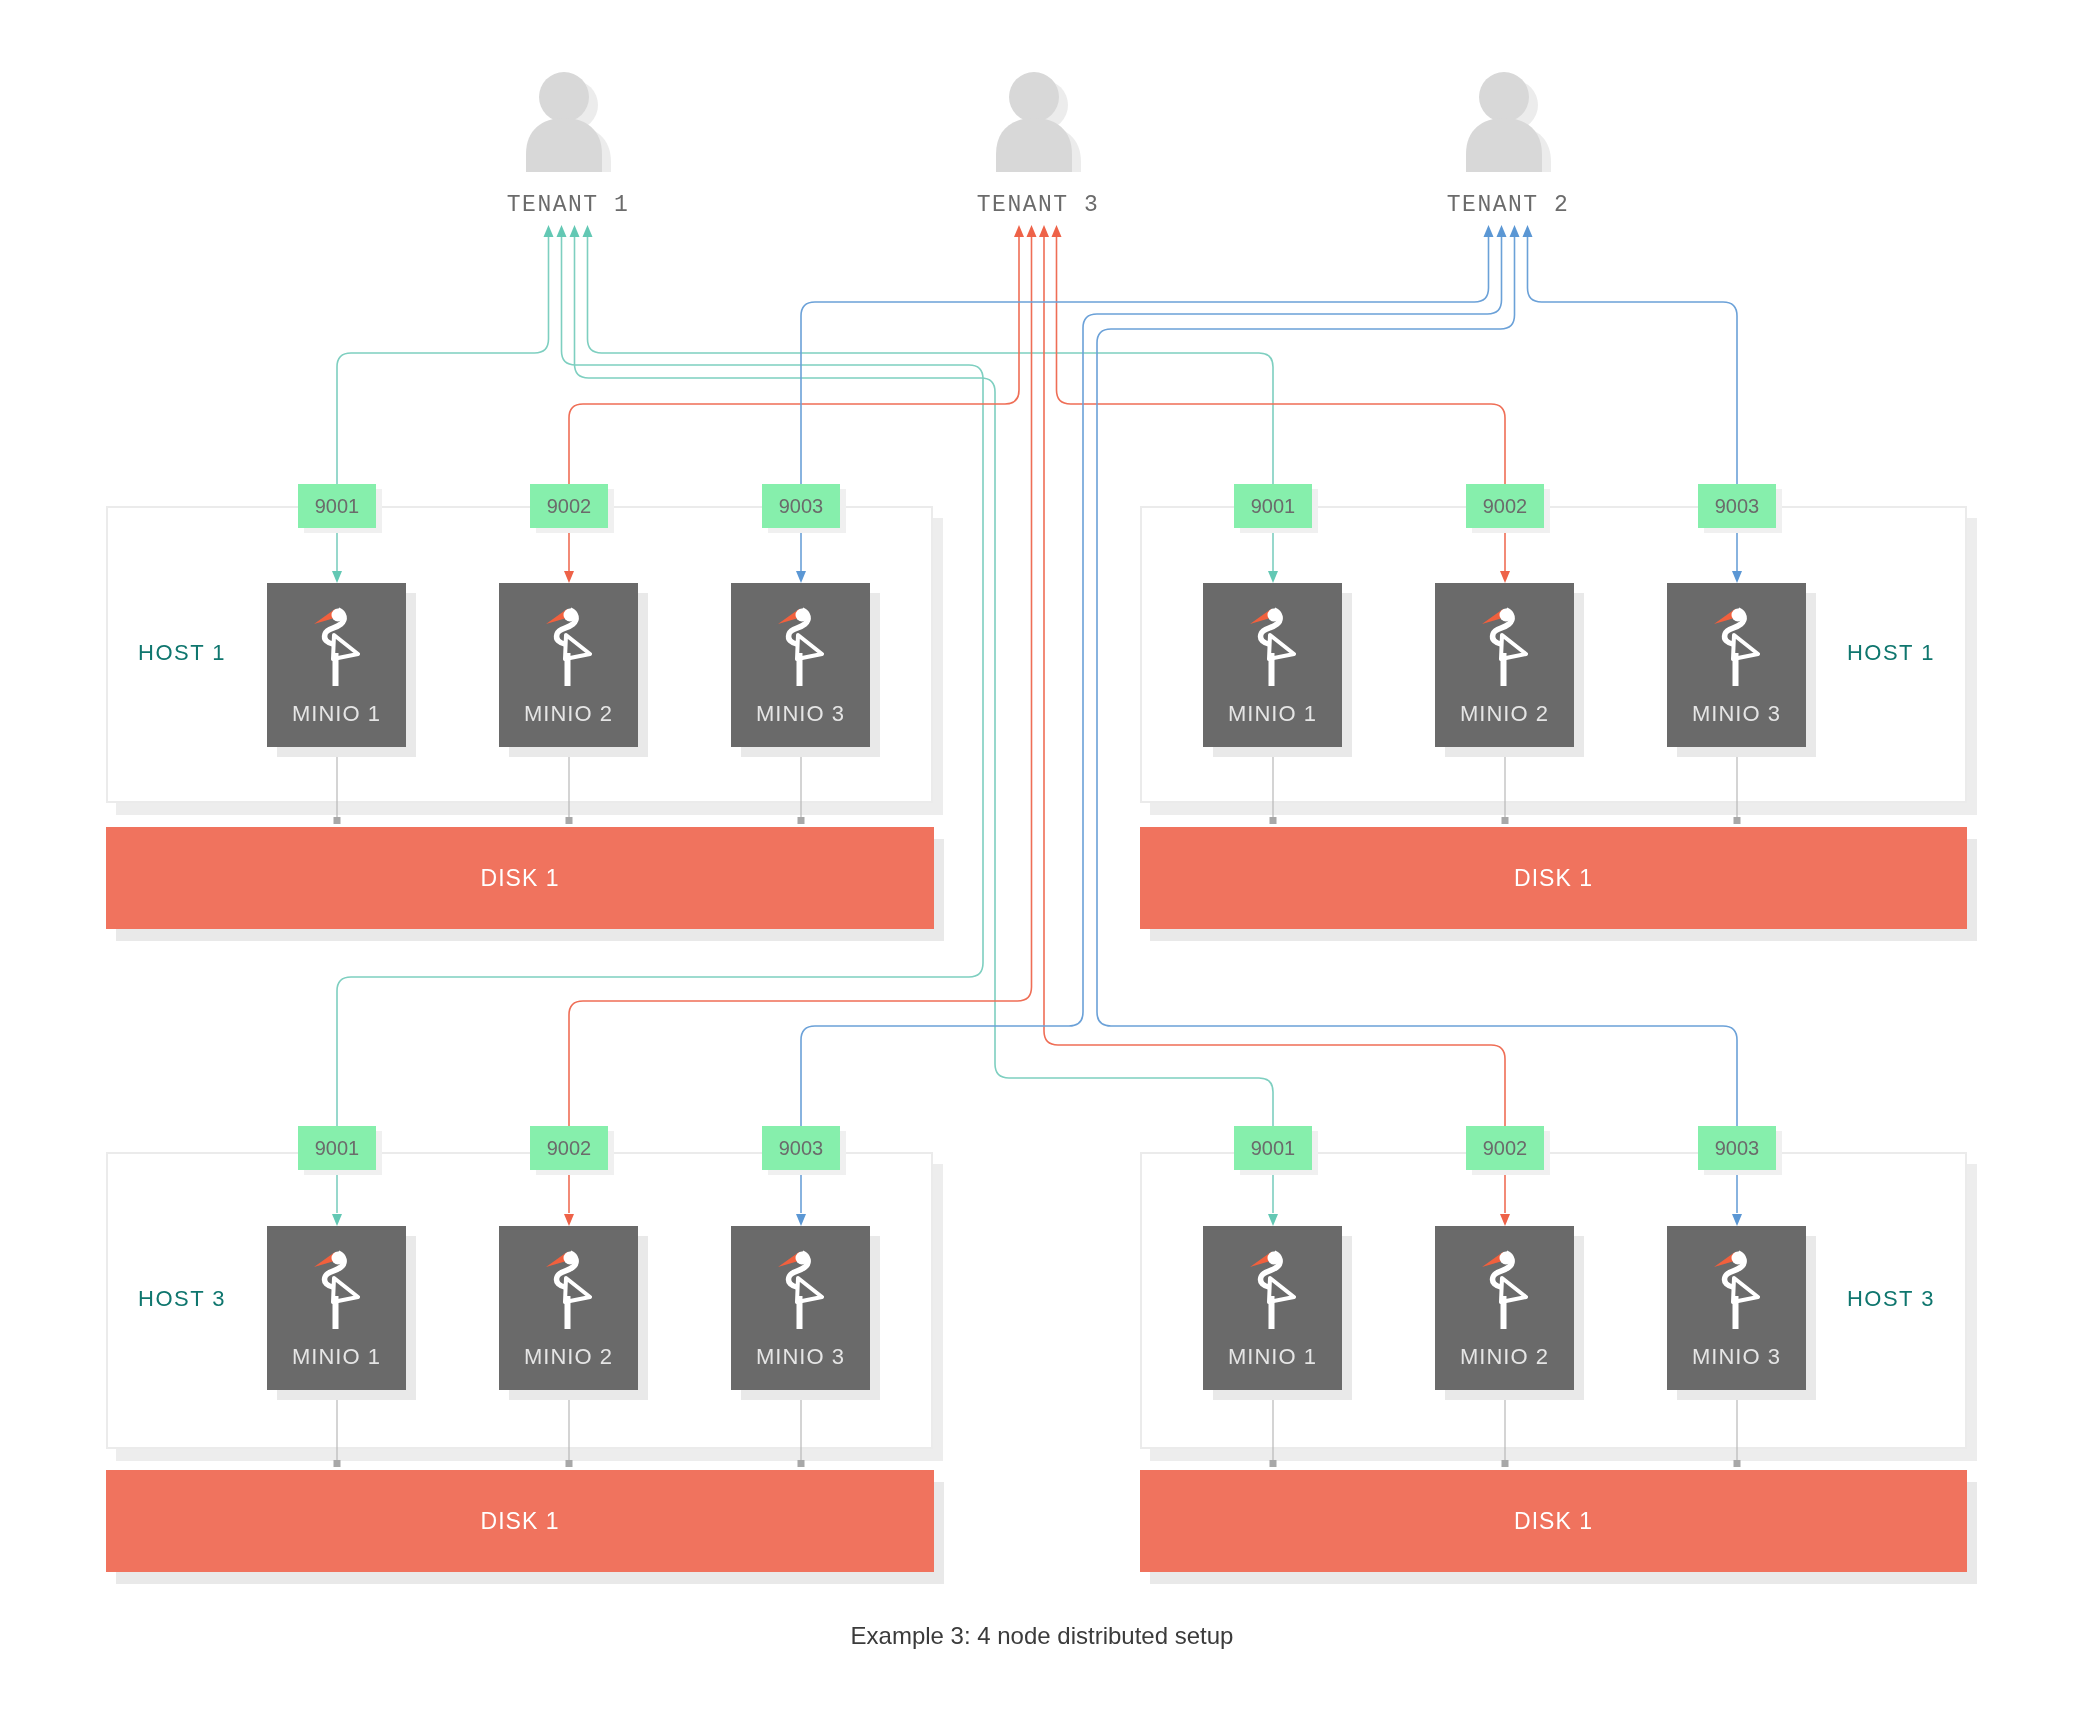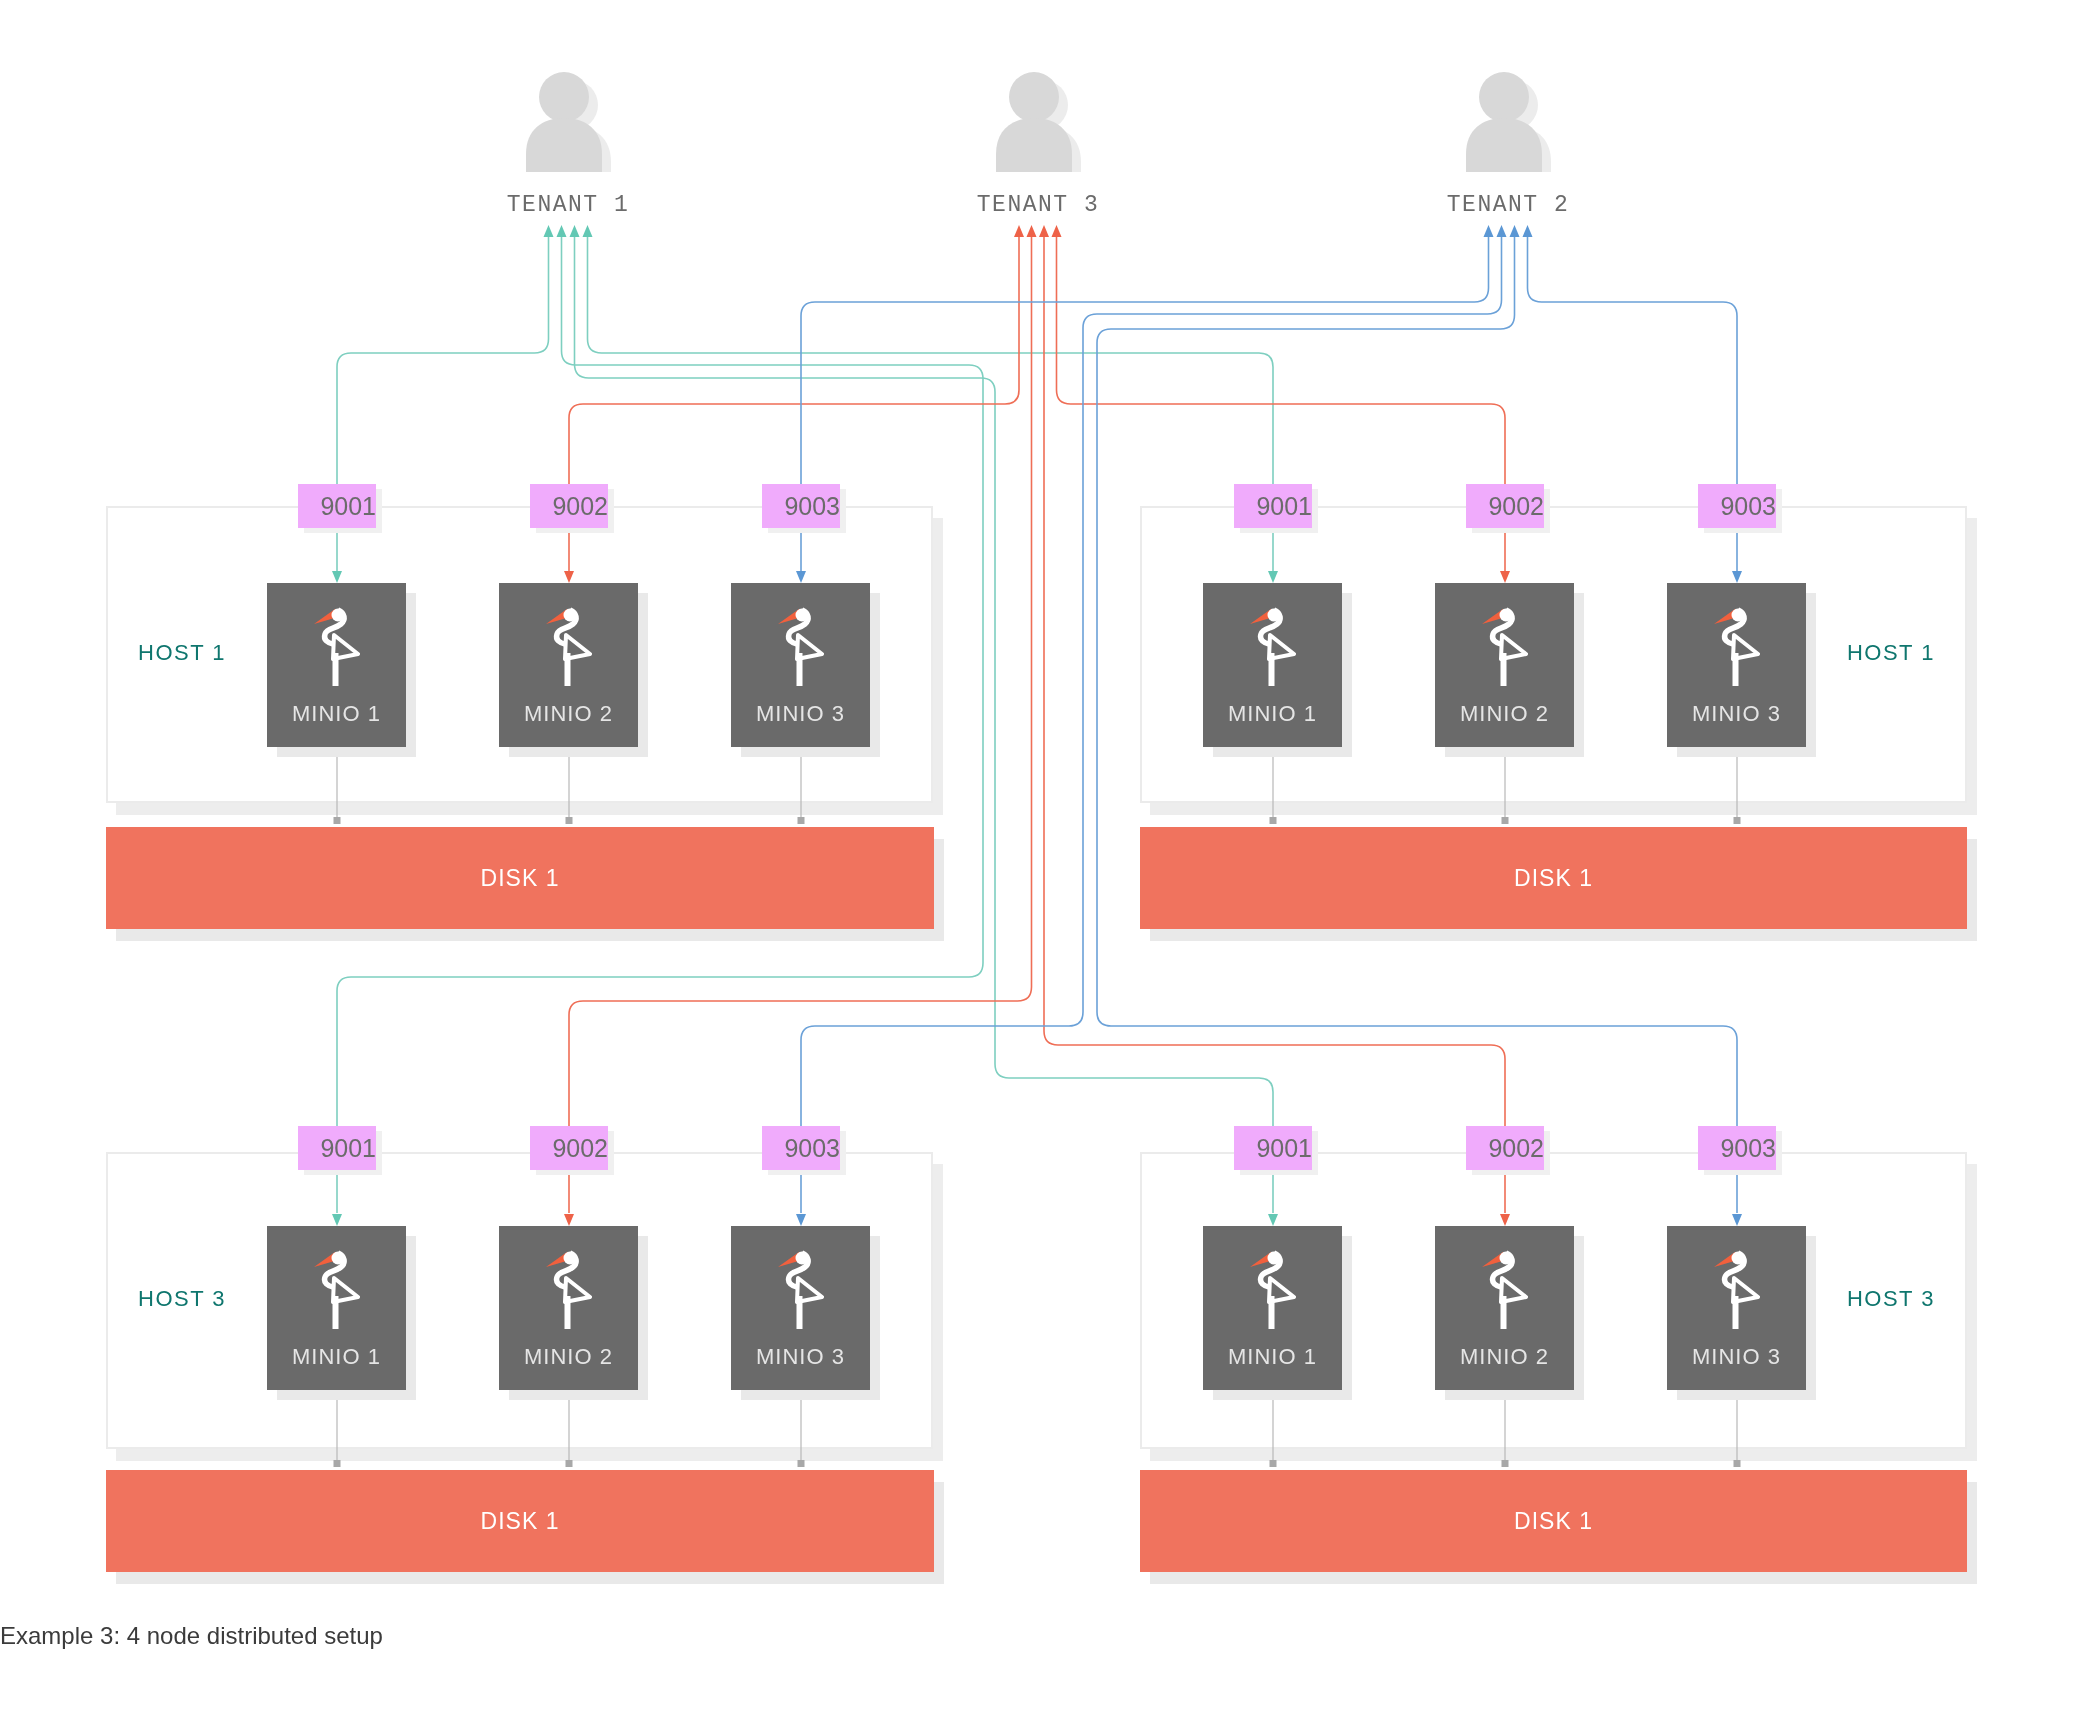--- a/index.html
+++ b/index.html
@@ -15,33 +15,33 @@
   .a-red{fill:#ee6248;}
   .a-blue{fill:#5b97d4;}
   .diskline{stroke:#b8b8b8;stroke-width:1.2px;}
   .disksq{fill:#a8a8a8;}
 
   .host{position:absolute;width:827px;height:297px;background:#ffffff;border:2px solid #ebebeb;box-sizing:border-box;box-shadow:10px 12px 0 0 #ededed;}
   .host-label{position:absolute;top:132px;font-size:22px;color:#0f766e;letter-spacing:1.5px;white-space:nowrap;}
   .host-label.left{left:30px;}
   .host-label.right{right:30px;}
 
-  .port{position:absolute;width:78px;height:44px;background:#f0abfc;color:#6b6b6b;font-size:25px;line-height:44px;text-align:right;box-shadow:6px 5px 0 0 #f0f0f0;}
+  .port{position:absolute;width:78px;height:44px;background:#86efac;color:#6b6b6b;font-size:20px;line-height:44px;text-align:center;box-shadow:6px 5px 0 0 #f0f0f0;}
 
   .minio{position:absolute;width:139px;height:164px;background:#6a6a6a;box-shadow:10px 10px 0 0 #e9e9e9;text-align:center;}
   .minio-label{position:absolute;bottom:20px;left:0;width:100%;color:#e5e5e5;font-size:22px;letter-spacing:1px;text-align:center;}
   .minio-logo{display:block;margin:24px auto 0 auto;}
 
   .disk{position:absolute;height:102px;background:#f0735e;box-shadow:10px 12px 0 0 #e9e9e9;display:flex;align-items:center;justify-content:center;}
   .disk-label{color:#ffffff;font-size:23px;letter-spacing:1px;}
 
   .tenant-icon{position:absolute;width:120px;height:114px;}
   .tenant-label{position:absolute;width:200px;text-align:center;font-size:23px;color:#6b6b6b;letter-spacing:1.5px;white-space:nowrap;font-family:Liberation Mono, monospace;}
 
-  .caption{position:absolute;top:1622px;left:0;width:2084px;text-align:left;font-size:24px;color:#3b3b3b;}
+  .caption{position:absolute;top:1622px;left:0;width:2084px;text-align:center;font-size:24px;color:#3b3b3b;}
 </style>
 </head>
 <body>
 
 <div class="canvas">
 
   <svg width="0" height="0" style="position:absolute" aria-hidden="true">
     <defs>
       <symbol id="stork" viewBox="0 0 46 80">
         <polygon points="0,17 21,2 24,10" fill="#f1603d"></polygon>

